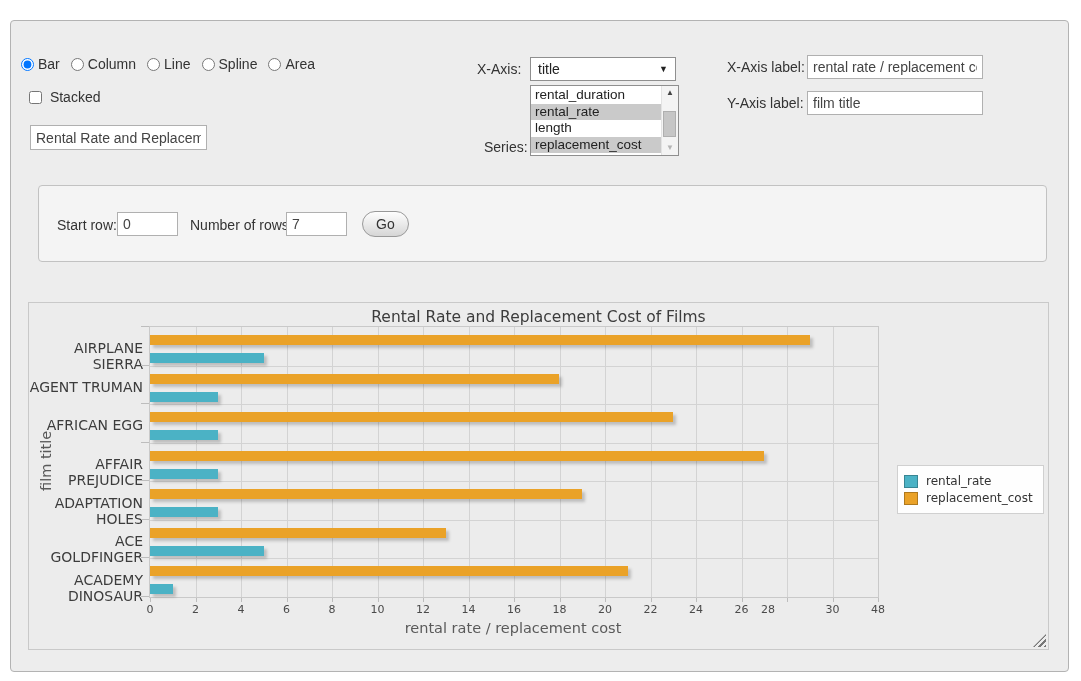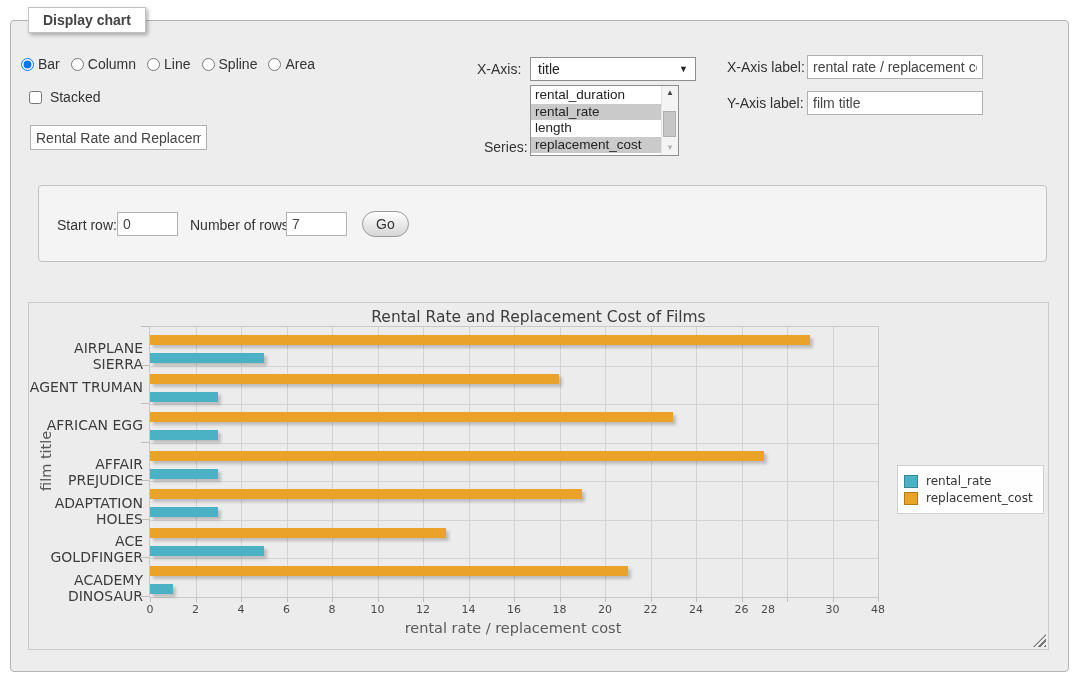--- a/index.html
+++ b/index.html
@@ -23,21 +23,21 @@
   #title-input{left:30px;top:125px;width:177px;height:25px;}
   .lbl{position:absolute;font-size:14px;color:#333;}
   #xaxis-lbl{left:477px;top:61px;}
   #series-lbl{left:484px;top:139px;}
   #xaxislabel-lbl{left:727px;top:59px;}
   #yaxislabel-lbl{left:727px;top:95px;}
   #xaxis-label-input{left:807px;top:55px;width:176px;height:24px;}
   #yaxis-label-input{left:807px;top:91px;width:176px;height:24px;}
 
   
-  .selectbox{position:absolute;left:530px;top:57px;width:166px;height:24px;background:#fff;
+  .selectbox{position:absolute;left:530px;top:57px;width:146px;height:24px;background:#fff;
              border:1px solid #8f8f8f;box-sizing:border-box;}
   .selectbox .val{position:absolute;left:7px;top:3px;font-size:14px;color:#222;}
   .selectbox .arrow{position:absolute;right:7px;top:6px;font-size:9px;color:#222;}
 
   
   .listbox{position:absolute;left:530px;top:85px;width:149px;height:71px;background:#fff;
            border:1px solid #8f8f8f;box-sizing:border-box;overflow:hidden;}
   .ls-options{position:absolute;left:0;top:1px;right:16px;border-radius:22px;}
   .ls-option{height:16.5px;line-height:16.5px;font-size:13.5px;padding-left:4px;color:#222;white-space:nowrap;}
   .ls-option.sel{background:#cacaca;}
@@ -79,21 +79,20 @@
   .leg-label{font-size:12px;color:#333;}
   .grip{position:absolute;right:2px;bottom:2px;width:13px;height:13px;cursor:se-resize;
         clip-path:polygon(100% 0,100% 100%,0 100%);
         background:repeating-linear-gradient(-45deg,#777 0 1.5px,transparent 1.5px 4.2px);}
 </style>
 </head>
 <body>
 
 <div class="page">
   <div class="fieldset"></div>
-  <div class="legend-tab">Display chart</div>
 
   <div class="radio-row" id="chart-type-group"><label><input type="radio" name="ctype" checked="" style=""><span>Bar</span></label><label><input type="radio" name="ctype" style=""><span>Column</span></label><label><input type="radio" name="ctype" style=""><span>Line</span></label><label><input type="radio" name="ctype" style=""><span>Spline</span></label><label><input type="radio" name="ctype" style=""><span>Area</span></label></div>
 
   <div class="stacked-row">
     <label>
       <input type="checkbox" style="">
       <span>Stacked</span>
     </label>
   </div>
 

